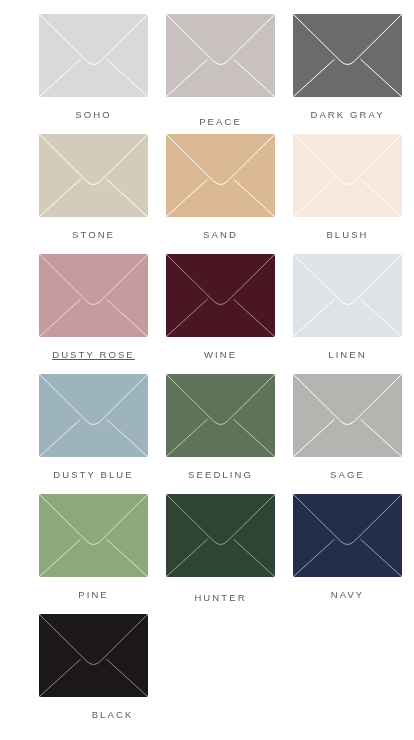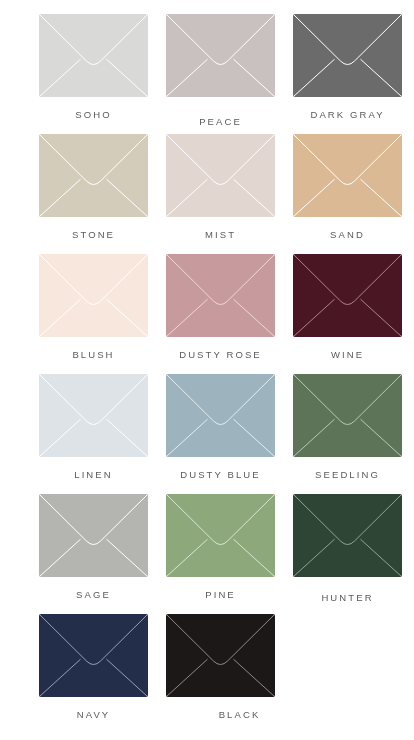--- a/index.html
+++ b/index.html
@@ -93,30 +93,20 @@
       <div class="envelope" style="background: rgb(212, 204, 186);">
         <svg viewBox="0 0 109 83">
           <path d="M 0.5 0.5 L 47.5 47.045 Q 54.5 54.045 61.5 47.045 L 108.5 0.5" fill="none" stroke="#ffffff" stroke-width="1"></path>
           <path d="M 0.5 82.5 L 41.5 45.23500000000001" fill="none" stroke="#ffffff" stroke-width="1"></path>
           <path d="M 108.5 82.5 L 67.5 45.23500000000001" fill="none" stroke="#ffffff" stroke-width="1"></path>
         </svg>
       </div>
       <div class="swatch-label" style="color: rgb(90, 90, 90);">STONE</div>
     </div>
     <div class="swatch-cell">
-      <div class="envelope" style="background: rgb(225, 214, 208);">
-        <svg viewBox="0 0 109 83">
-          <path d="M 0.5 0.5 L 47.5 47.045 Q 54.5 54.045 61.5 47.045 L 108.5 0.5" fill="none" stroke="#ffffff" stroke-width="1"></path>
-          <path d="M 0.5 82.5 L 41.5 45.23500000000001" fill="none" stroke="#ffffff" stroke-width="1"></path>
-          <path d="M 108.5 82.5 L 67.5 45.23500000000001" fill="none" stroke="#ffffff" stroke-width="1"></path>
-        </svg>
-      </div>
-      <div class="swatch-label" style="color: rgb(90, 90, 90);">MIST</div>
-    </div>
-    <div class="swatch-cell">
       <div class="envelope" style="background: rgb(220, 185, 149);">
         <svg viewBox="0 0 109 83">
           <path d="M 0.5 0.5 L 47.5 47.045 Q 54.5 54.045 61.5 47.045 L 108.5 0.5" fill="none" stroke="#ffffff" stroke-width="1"></path>
           <path d="M 0.5 82.5 L 41.5 45.23500000000001" fill="none" stroke="#ffffff" stroke-width="1"></path>
           <path d="M 108.5 82.5 L 67.5 45.23500000000001" fill="none" stroke="#ffffff" stroke-width="1"></path>
         </svg>
       </div>
       <div class="swatch-label" style="color: rgb(90, 90, 90);">SAND</div>
     </div>
     <div class="swatch-cell">
@@ -130,21 +120,21 @@
       <div class="swatch-label" style="color: rgb(90, 90, 90);">BLUSH</div>
     </div>
     <div class="swatch-cell">
       <div class="envelope" style="background: rgb(199, 155, 157);">
         <svg viewBox="0 0 109 83">
           <path d="M 0.5 0.5 L 47.5 47.045 Q 54.5 54.045 61.5 47.045 L 108.5 0.5" fill="none" stroke="#f0d7d8" stroke-width="1"></path>
           <path d="M 0.5 82.5 L 41.5 45.23500000000001" fill="none" stroke="#f0d7d8" stroke-width="1"></path>
           <path d="M 108.5 82.5 L 67.5 45.23500000000001" fill="none" stroke="#f0d7d8" stroke-width="1"></path>
         </svg>
       </div>
-      <div class="swatch-label" style="color: rgb(90, 90, 90);">DUSTY ROSE</div>
+      <div class="swatch-label" style="color: rgb(90, 90, 90); text-decoration: underline;">DUSTY ROSE</div>
     </div>
     <div class="swatch-cell">
       <div class="envelope" style="background: rgb(74, 22, 35);">
         <svg viewBox="0 0 109 83">
           <path d="M 0.5 0.5 L 47.5 47.045 Q 54.5 54.045 61.5 47.045 L 108.5 0.5" fill="none" stroke="#a98490" stroke-width="1"></path>
           <path d="M 0.5 82.5 L 41.5 45.23500000000001" fill="none" stroke="#a98490" stroke-width="1"></path>
           <path d="M 108.5 82.5 L 67.5 45.23500000000001" fill="none" stroke="#a98490" stroke-width="1"></path>
         </svg>
       </div>
       <div class="swatch-label" style="color: rgb(90, 90, 90);">WINE</div>

